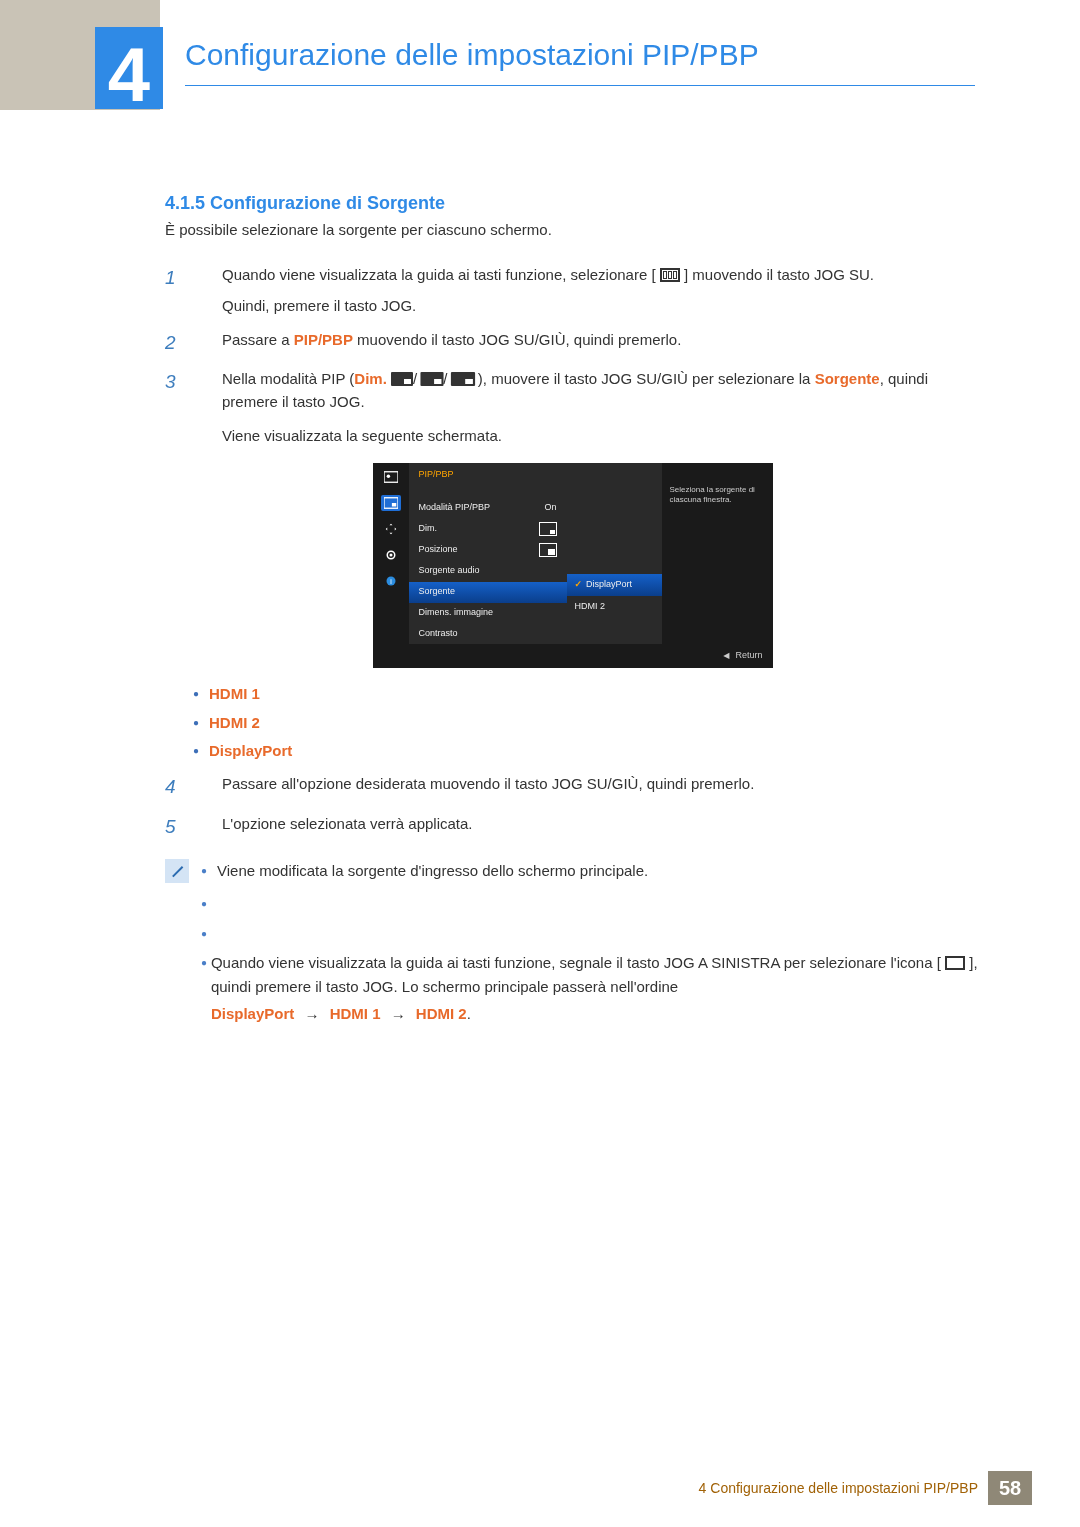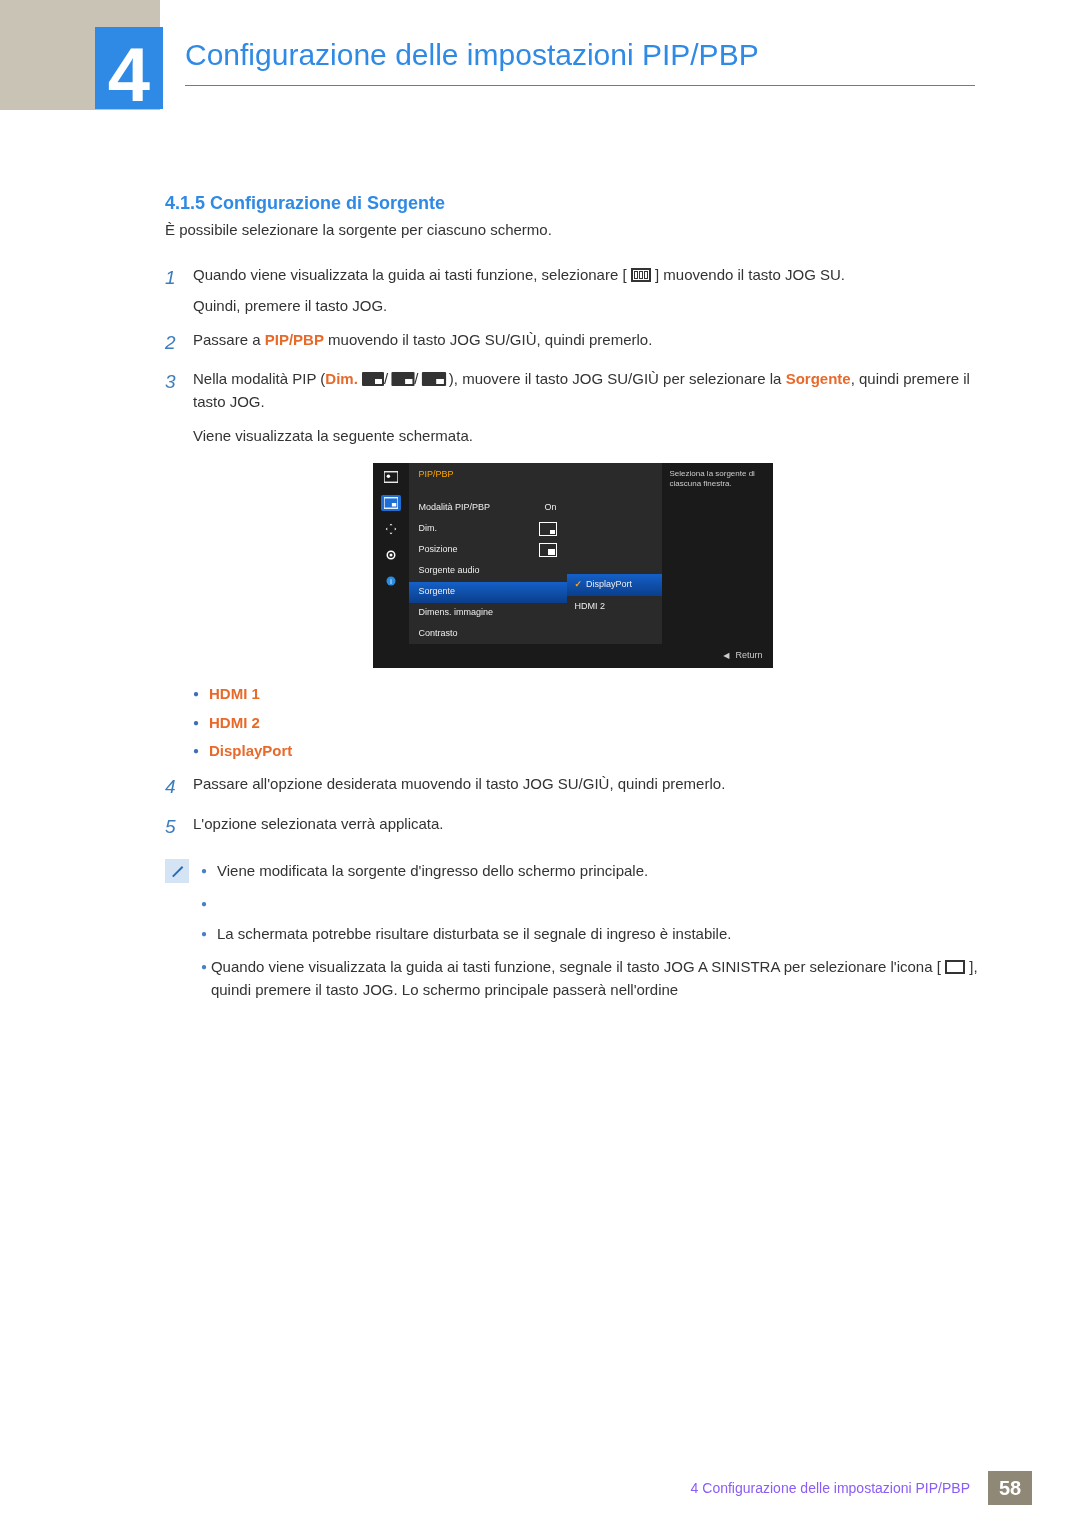--- a/index.html
+++ b/index.html
@@ -88,20 +88,21 @@
   }
   .step-num {
     width: 28px;
     flex-shrink: 0;
     font-size: 19px;
     font-style: italic;
     color: #3d7dbd;
   }
   .step-body {
     flex: 1;
+    margin-left: 29px;
   }
   .orange {
     color: #e86a2b;
     font-weight: bold;
   }
   .inline-icon {
     display: inline-block;
     vertical-align: middle;
     position: relative;
     top: -1px;
@@ -203,20 +204,21 @@
   }
   .osd-sub-row.sel {
     background: linear-gradient(#1560c8,#0a3e8b);
   }
   .osd-right {
     width: 95px;
     padding: 6px 8px;
     font-size: 8px;
     color: #ccc;
     line-height: 1.3;
+    margin-top: 16px;
   }
   .osd-footer {
     display: flex;
     justify-content: flex-end;
     align-items: center;
     padding: 5px 10px;
     font-size: 9px;
     color: #ccc;
     gap: 6px;
   }
@@ -265,22 +267,22 @@
   }
   .footer {
     position: absolute;
     bottom: 22px;
     right: 48px;
     display: flex;
     align-items: center;
   }
   .footer-label {
     font-size: 14px;
-    color: #8b5cf6;
-    margin-right: 18px;
+    color: #a16207;
+    margin-right: 10px;
   }
   .footer-page {
     width: 44px;
     height: 34px;
     background: #8f8877;
     color: #fff;
     font-size: 20px;
     font-weight: bold;
     display: flex;
     align-items: center;
@@ -471,28 +473,34 @@
       <div class="note-list">
         <div class="note-row">
             <div class="bullet-dot blue">●</div>
             <div>Viene modificata la sorgente d'ingresso dello schermo principale.</div>
           </div>
         <div class="note-row">
             <div class="bullet-dot blue">●</div>
           </div>
         <div class="note-row">
             <div class="bullet-dot blue">●</div>
-            <div>La schermata potrebbe risultare disturbata se il segnale di ingreso è instabile.</div>
           </div>
         <div class="note-row">
             <div class="bullet-dot blue">●</div>
           <div>
             <span>Quando viene visualizzata la guida ai tasti funzione, segnale il tasto JOG A SINISTRA per selezionare l'icona [</span>
             <span class="inline-icon icon-source"></span>
             <span>], quindi premere il tasto JOG. Lo schermo principale passerà nell'ordine</span>
+            <div style="margin-top:4px;">
+              <span class="orange">DisplayPort</span>
+              <span class="seq-arrow">→</span>
+              <span class="orange">HDMI 1</span>
+              <span class="seq-arrow">→</span>
+              <span class="orange">HDMI 2</span><span>.</span>
+            </div>
           </div>
         </div>
       </div>
     </div>
   </div>
 
   <div class="footer">
     <div class="footer-label">4 Configurazione delle impostazioni PIP/PBP</div>
     <div class="footer-page">58</div>
   </div>

